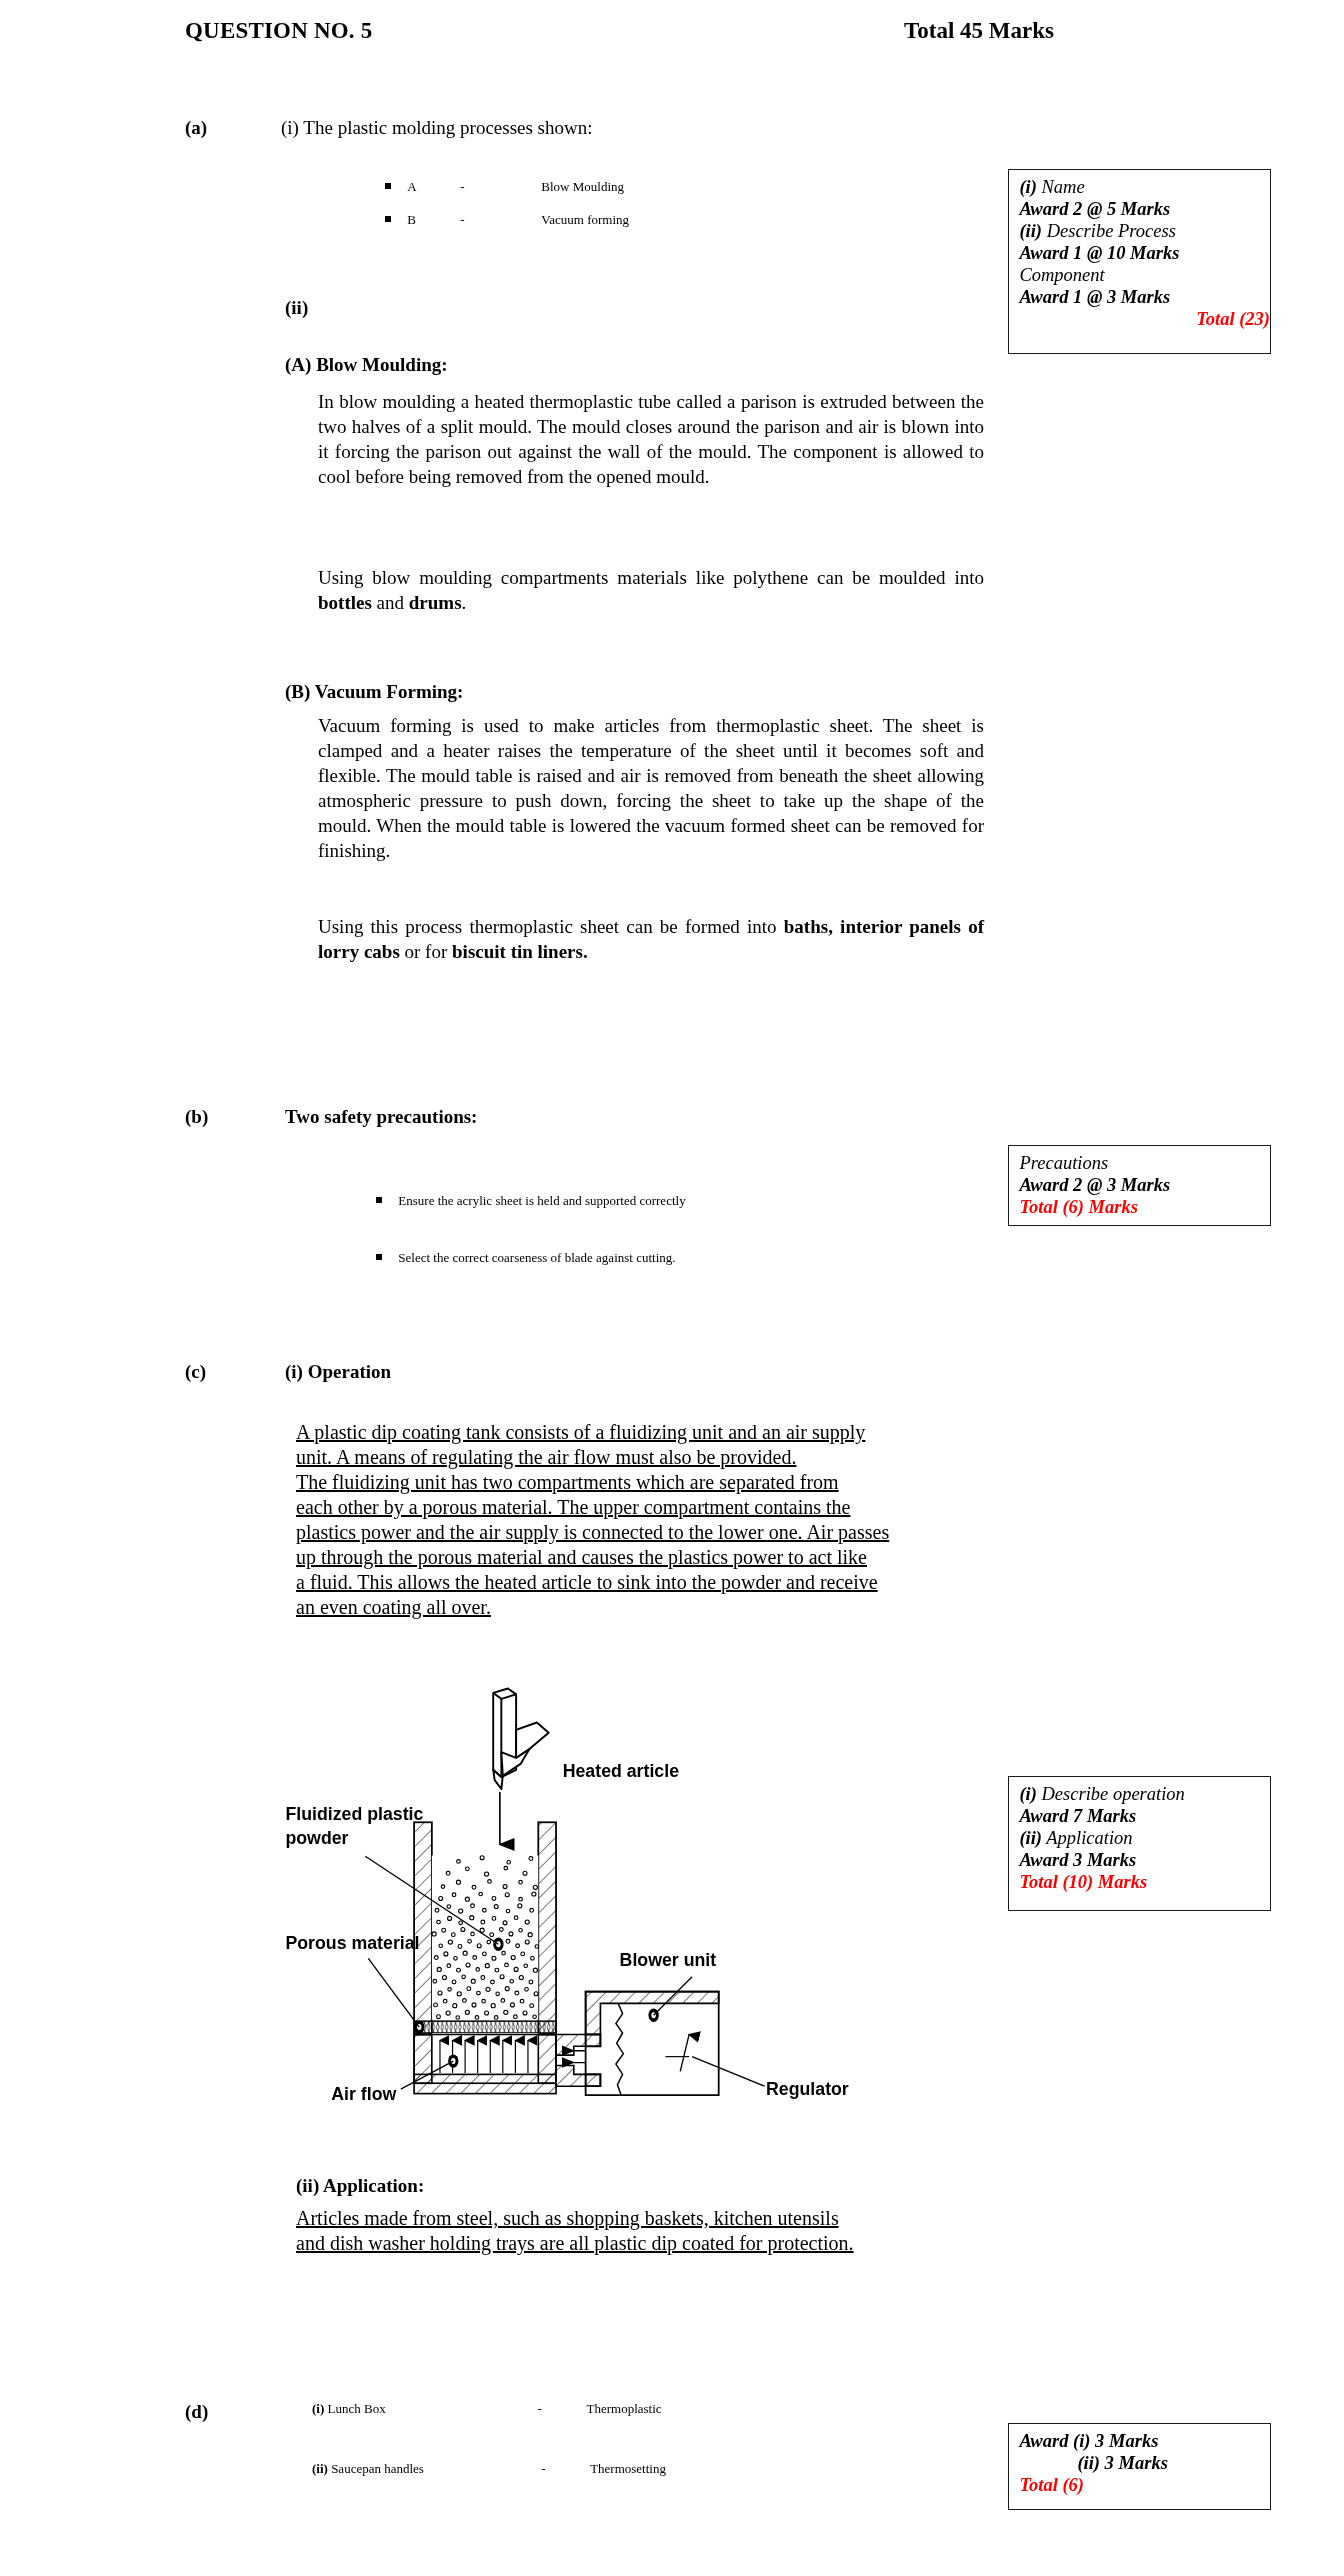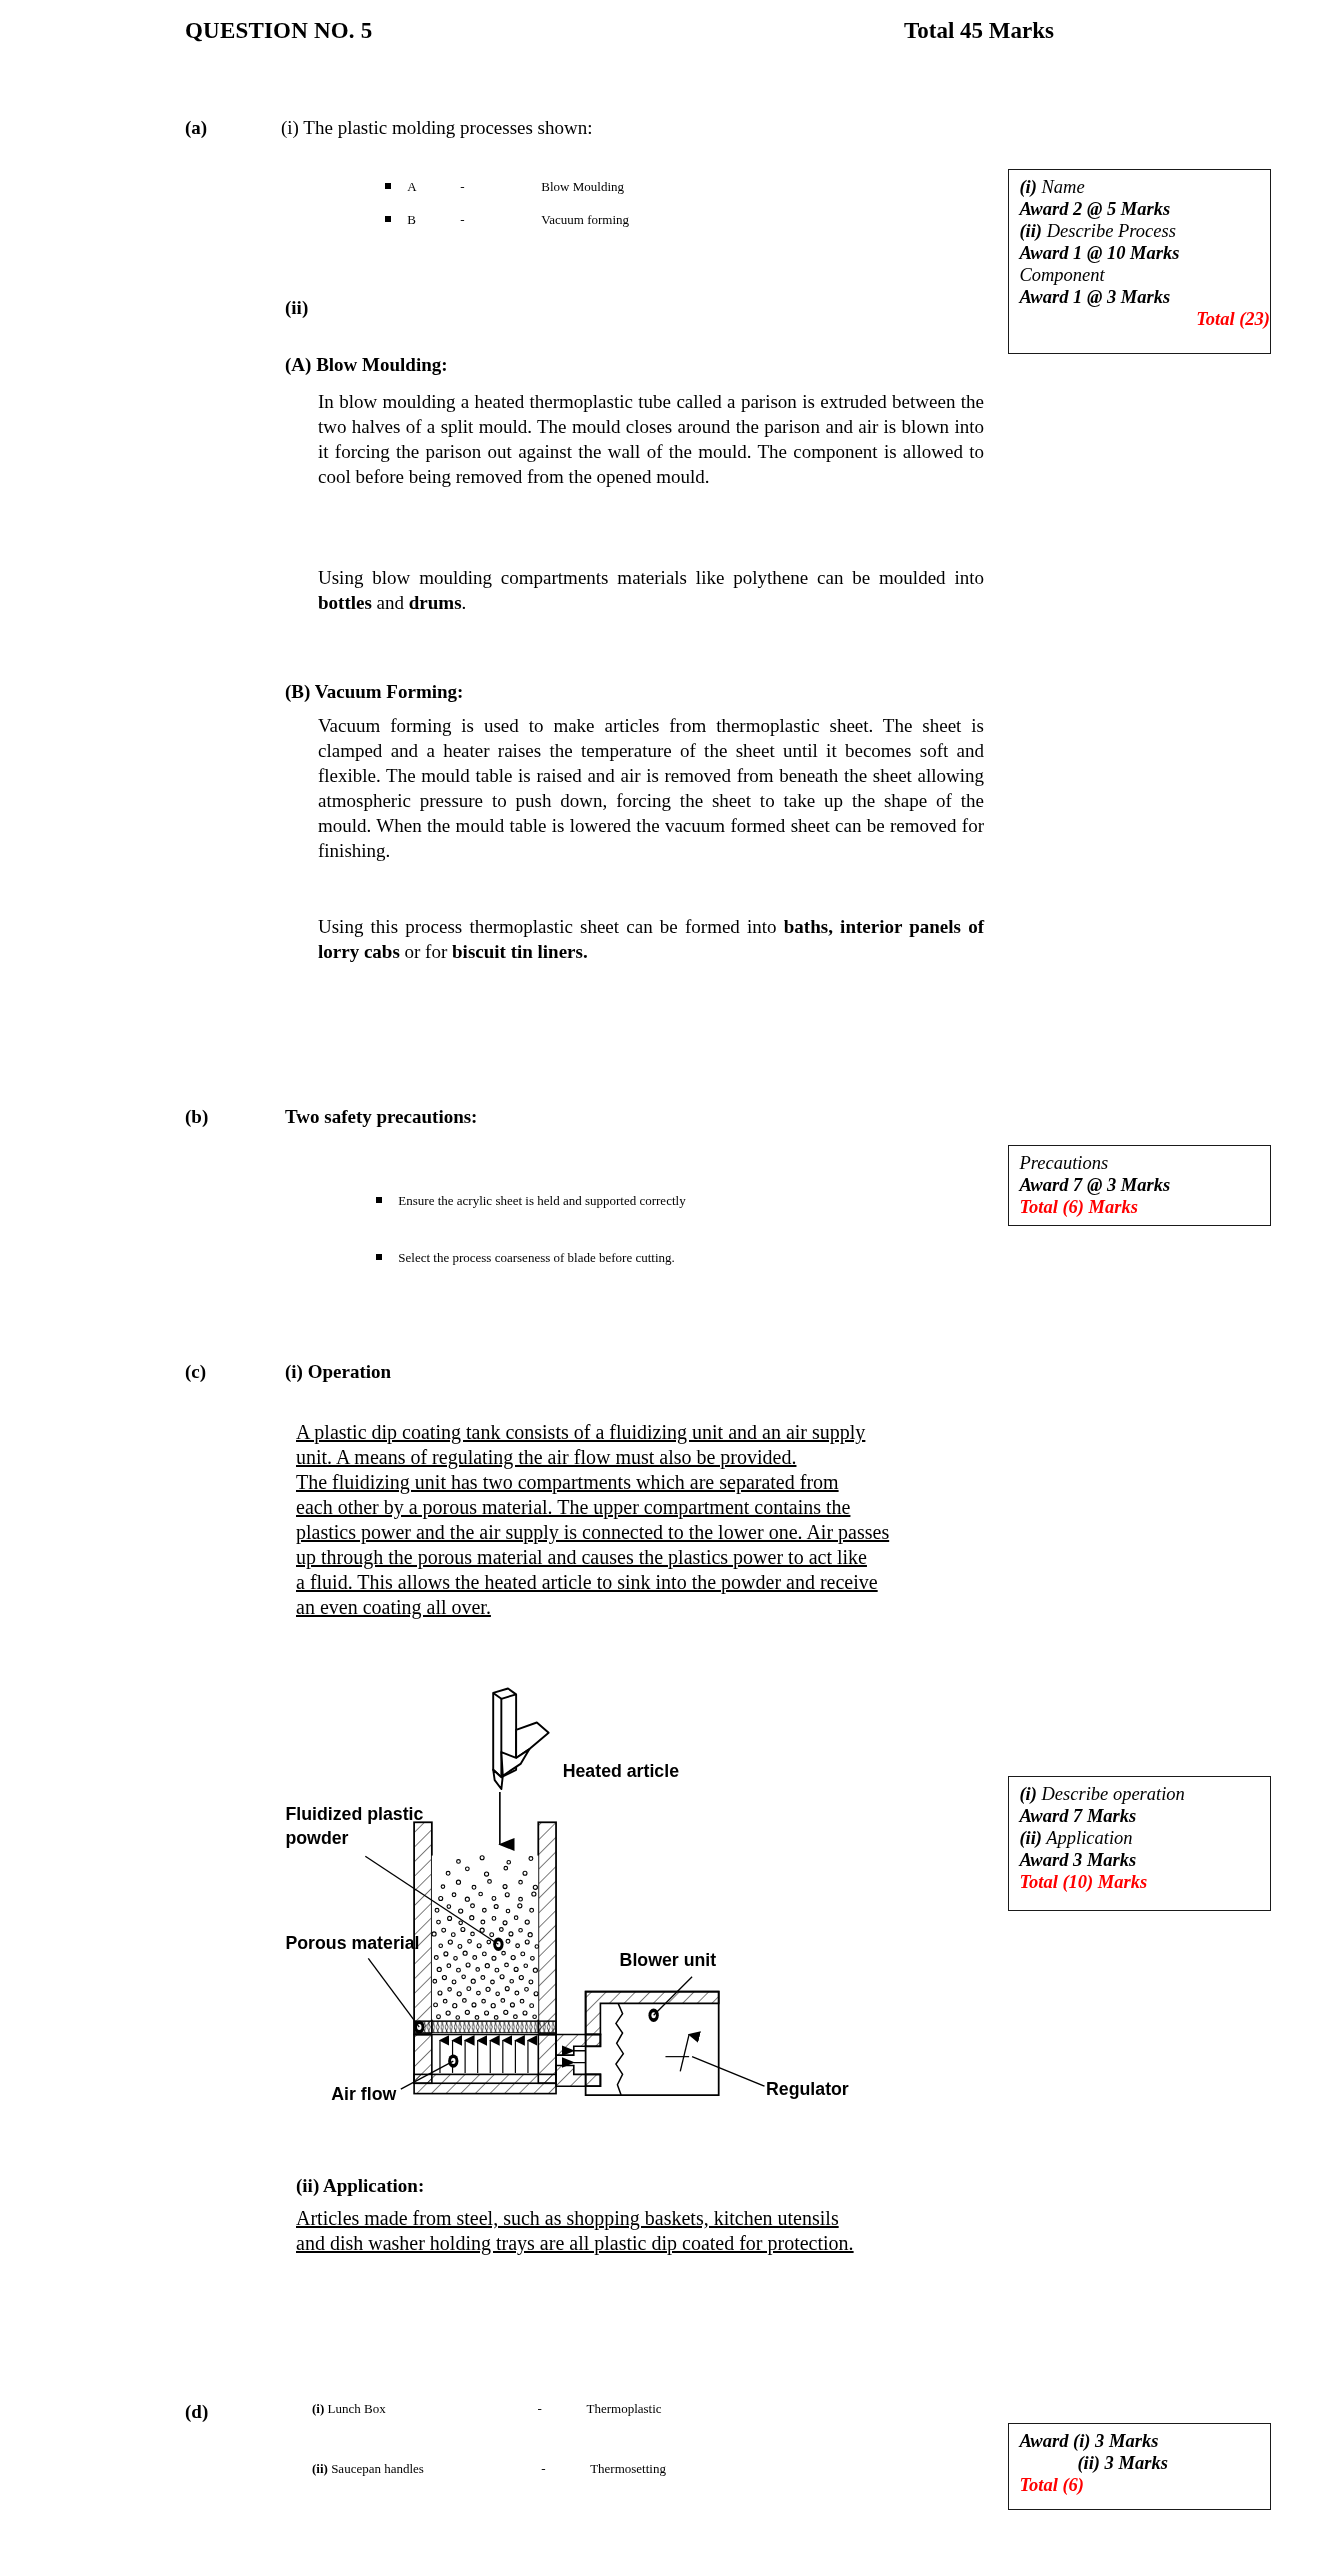--- a/index.html
+++ b/index.html
@@ -159,26 +159,26 @@
     <div class="ln red" style="color:#FF0000;text-align:right;">Total (23)</div>
   </div>
 
   <div class="lbl" style="left:185px; top:1106px;">(b)</div>
   <div class="lbl" style="left:285px; top:1106px;">Two safety precautions:</div>
 
   <div class="bullet-row" style="left:376px; top:1193px;">
     <span class="sq"></span><span>Ensure the acrylic sheet is held and supported correctly</span>
   </div>
   <div class="bullet-row" style="left:376px; top:1250px;">
-    <span class="sq"></span><span>Select the process coarseness of blade before cutting.</span>
+    <span class="sq"></span><span>Select the correct coarseness of blade against cutting.</span>
   </div>
 
   <div class="markbox" style="left:1008px; top:1145px; width:263px; height:81px;">
     <div class="ln">Precautions</div>
-    <div class="ln b">Award 7 @ 3 Marks</div>
+    <div class="ln b">Award 2 @ 3 Marks</div>
     <div class="ln red" style="color:#FF0000;">Total (6) Marks</div>
   </div>
 
   <div class="lbl" style="left:185px; top:1361px;">(c)</div>
   <div class="lbl" style="left:285px; top:1361px;">(i) Operation</div>
 
   <div class="para-left" style="left:296px; top:1420px; width:747px;">
     <div>A plastic dip coating tank consists of a fluidizing unit and an air supply</div>
     <div>unit. A means of regulating the air flow must also be provided.</div>
     <div>The fluidizing unit has two compartments which are separated from</div>

